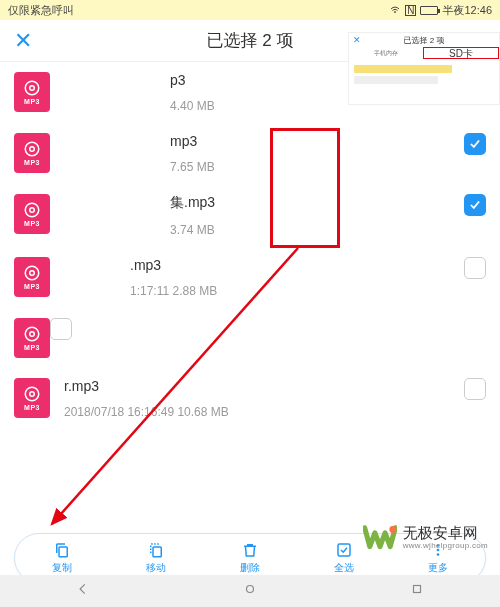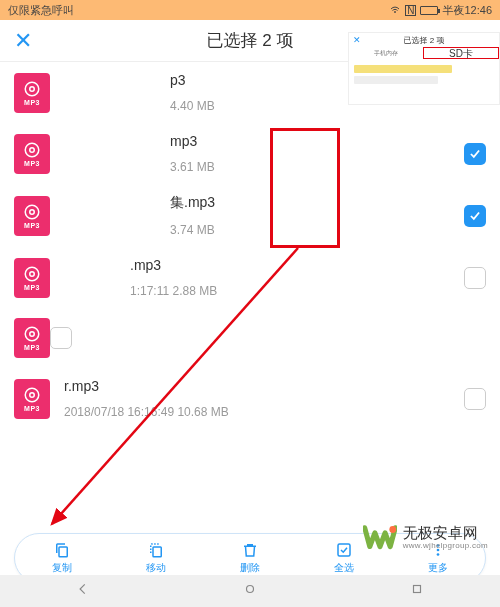--- a/index.html
+++ b/index.html
@@ -1,33 +1,33 @@
 <!DOCTYPE html>
 <html><head>
 <meta charset="utf-8">
 <style>
   * { margin: 0; padding: 0; box-sizing: border-box; font-family: -apple-system, "PingFang SC", "Microsoft YaHei", sans-serif; }
   body { width: 500px; height: 607px; background: #fff; position: relative; overflow: hidden; }
 
   
-  .status-bar { height: 20px; background: #fdba74; display: flex; align-items: center; justify-content: space-between; padding: 0 8px; font-size: 11px; color: #444; }
+  .status-bar { height: 20px; background: #fef9c3; display: flex; align-items: center; justify-content: space-between; padding: 0 8px; font-size: 11px; color: #444; }
   .status-left {}
   .status-right { display: flex; align-items: center; gap: 4px; }
   .batt { width: 18px; height: 9px; border: 1px solid #444; border-radius: 1px; position: relative; }
   .batt::after { content: ""; position: absolute; right: -3px; top: 2px; width: 2px; height: 4px; background: #444; }
   .batt-fill { width: 14px; height: 7px; background: #444; margin: 0; }
 
   
   .header { height: 42px; display: flex; align-items: center; border-bottom: 1px solid #eee; position: relative; }
   .close-x { color: #2396f3; font-size: 22px; padding: 0 14px; cursor: pointer; }
   .header-title { position: absolute; left: 50%; transform: translateX(-50%); font-size: 17px; color: #333; }
 
   
   .list { }
-  .row { display: flex; align-items: center; padding: 10px 14px; min-height: 58px; }
+  .row { display: flex; padding: 10px 14px; min-height: 58px; }
   .mp3-icon { width: 36px; height: 40px; background: #ec2e6d; border-radius: 4px; display: flex; flex-direction: column; align-items: center; justify-content: center; color: #fff; flex-shrink: 0; }
   .mp3-icon svg { width: 18px; height: 18px; }
   .mp3-lbl { font-size: 7px; font-weight: bold; margin-top: 1px; letter-spacing: 0.5px; }
   .row-text { flex: 1; margin-left: 14px; min-width: 0; }
   .row-text.shifted { margin-left: 120px; }
   .row-text.shifted2 { margin-left: 80px; }
   .fname { font-size: 14px; color: #333; white-space: nowrap; overflow: hidden; text-overflow: ellipsis; }
   .fmeta { font-size: 12px; color: #9a9a9a; margin-top: 11px; }
   .check { width: 22px; height: 22px; border-radius: 5px; flex-shrink: 0; display: flex; align-items: center; justify-content: center; }
   .check.unchecked { border: 1.5px solid #ccc; }
@@ -110,21 +110,21 @@
   <div class="row">
     <div class="mp3-icon">
       <svg viewBox="0 0 24 24" fill="none" stroke="#fff" stroke-width="2">
           <circle cx="12" cy="12" r="9"></circle>
           <circle cx="12" cy="12" r="3"></circle>
         </svg>
       <span class="mp3-lbl">MP3</span>
     </div>
     <div class="row-text shifted">
       <div class="fname">mp3</div>
-      <div class="fmeta">3.61 MB</div>
+      <div class="fmeta">7.65 MB</div>
     </div>
     <div class="check checked">
       <svg viewBox="0 0 24 24" width="14" height="14" fill="none" stroke-width="3">
           <path d="M5 12l5 5 9-11"></path>
         </svg>
     </div>
   </div>
 
   <div class="row">
     <div class="mp3-icon">

